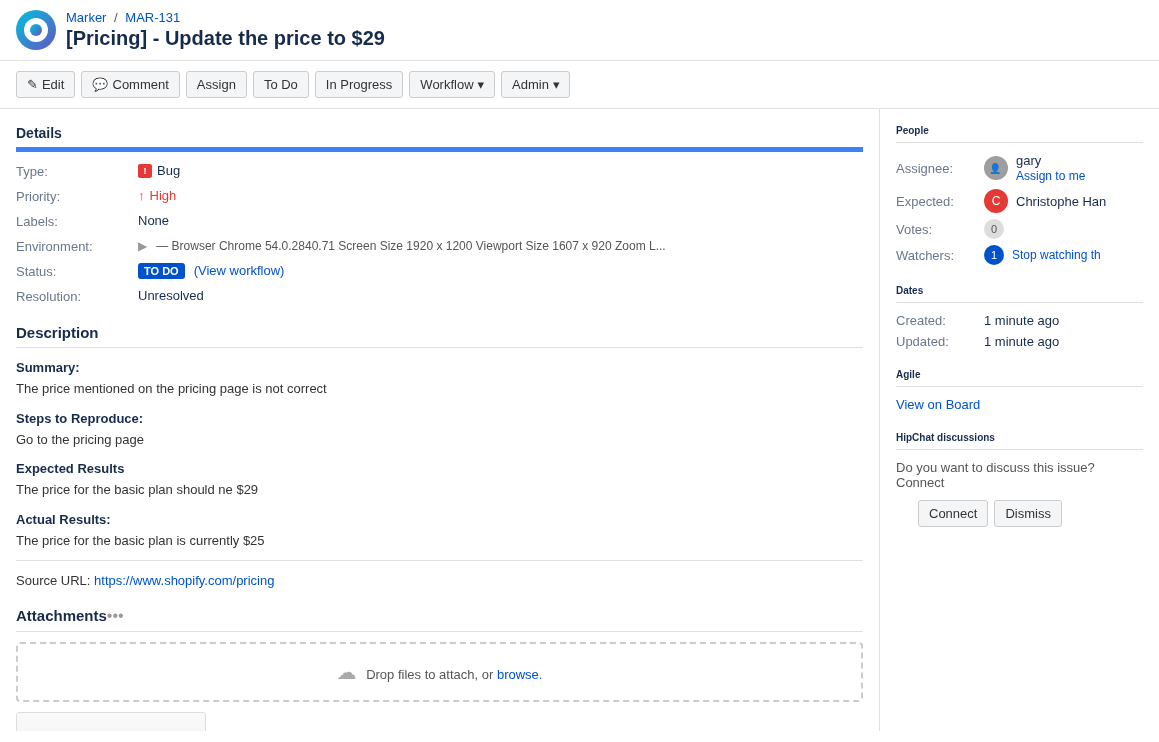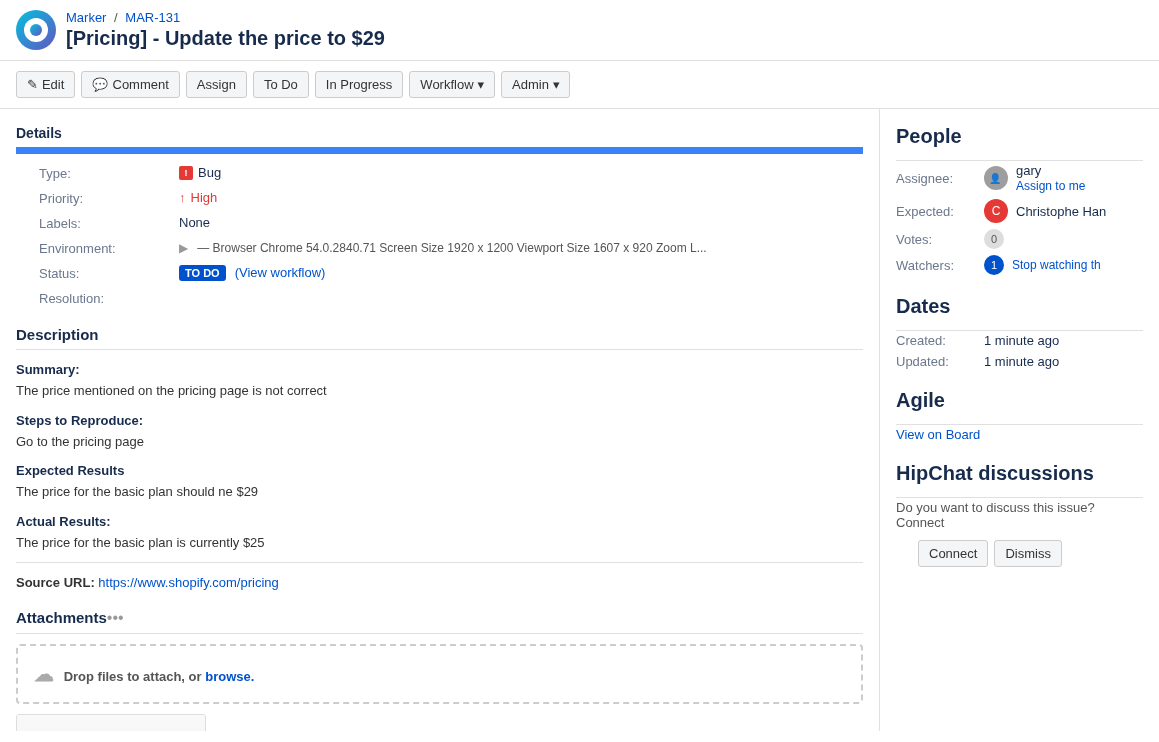--- a/index.html
+++ b/index.html
@@ -11,59 +11,59 @@
     .breadcrumb span { color: #555; margin: 0 4px; }
     .issue-title { font-size: 20px; font-weight: 600; margin-top: 2px; color: #172b4d; }
 
     .toolbar { display: flex; align-items: center; gap: 6px; padding: 10px 16px; border-bottom: 1px solid #e0e0e0; }
     .btn { display: inline-flex; align-items: center; gap: 4px; padding: 5px 10px; border: 1px solid #ccc; border-radius: 3px; background: #f4f5f7; cursor: pointer; font-size: 13px; color: #333; white-space: nowrap; }
 
     .main-layout { display: flex; width: 100%; }
     .main-content { flex: 1; padding: 16px; overflow-y: auto; max-height: calc(742px - 120px); }
     .sidebar { width: 280px; min-width: 280px; padding: 16px; border-left: 1px solid #e0e0e0; overflow-y: auto; max-height: calc(742px - 120px); }
 
-    .section-title { font-size: 14px; font-weight: 600; color: #172b4d; margin-bottom: 10px; padding-bottom: 6px; border-bottom: 7px solid #3b82f6; }
-
-    .details-grid { display: grid; grid-template-columns: 120px 1fr; gap: 8px 20px; margin-bottom: 16px; margin-left: 23px; }
+    .section-title { font-size: 14px; font-weight: 600; color: #172b4d; margin-bottom: 10px; padding-bottom: 6px; border-bottom: 5px solid #3b82f6; }
+
+    .details-grid { display: grid; grid-template-columns: 120px 1fr; gap: 8px 2px; margin-bottom: 16px; }
     .detail-label { color: #6b778c; font-size: 13px; padding-top: 2px; }
     .detail-value { font-size: 13px; color: #172b4d; display: flex; align-items: center; gap: 5px; }
 
     .bug-icon { display: inline-block; width: 14px; height: 14px; background: #e53935; border-radius: 2px; color: white; font-size: 9px; font-weight: bold; text-align: center; line-height: 14px; }
     .priority-high { color: #e53935; font-weight: 500; }
     .priority-arrow { color: #e53935; font-weight: bold; }
 
     .status-badge { display: inline-block; background: #0052cc; color: white; font-size: 11px; font-weight: 600; padding: 2px 6px; border-radius: 3px; }
     .workflow-link { color: #0052cc; text-decoration: none; margin-left: 4px; }
     .unresolved { color: #172b4d; }
 
     .env-text { color: #555; font-size: 12px; }
     .env-arrow { color: #999; margin-right: 4px; }
 
     .description-section { margin-top: 16px; }
     .desc-heading { font-size: 15px; font-weight: 600; color: #172b4d; margin-bottom: 12px; padding-bottom: 6px; border-bottom: 1px solid #e0e0e0; }
     .desc-sub-heading { font-weight: 600; color: #172b4d; margin-bottom: 4px; margin-top: 12px; font-size: 13px; }
     .desc-text { color: #333; font-size: 13px; line-height: 1.5; }
     .desc-divider { border: none; border-top: 1px solid #e0e0e0; margin: 10px 0; }
-    .source-label { font-weight: 700; }
+    .source-label { font-weight: 400; }
     .source-link { color: #0052cc; text-decoration: none; }
 
     .attachments-section { margin-top: 16px; }
     .attachments-header { display: flex; align-items: center; margin-bottom: 10px; padding-bottom: 6px; border-bottom: 1px solid #e0e0e0; }
     .attachments-title { font-size: 15px; font-weight: 600; color: #172b4d; }
     .attachments-menu { color: #999; font-size: 16px; cursor: pointer; }
-    .drop-zone { border: 2px dashed #ccc; border-radius: 4px; padding: 16px; text-align: left; color: #555; margin-bottom: 10px; font-weight: bold; }
+    .drop-zone { border: 2px dashed #ccc; border-radius: 4px; padding: 16px; text-align: center; color: #555; margin-bottom: 10px; }
     .drop-zone-icon { font-size: 20px; color: #aaa; margin-right: 6px; }
     .browse-link { color: #0052cc; text-decoration: none; cursor: pointer; }
     .attachment-thumb { width: 190px; height: 90px; background: #f4f5f7; border: 1px solid #ddd; border-radius: 3px; overflow: hidden; }
     .thumb-inner { width: 100%; height: 100%; background: linear-gradient(to bottom, #f9f9f9, #eee); display: flex; flex-direction: column; align-items: center; justify-content: center; }
     .thumb-lines { width: 80%; }
 
     
     .sidebar-section { margin-bottom: 20px; }
-    .sidebar-section-title { font-size: 20px; font-weight: 600; color: #172b4d; margin-bottom: 2px; padding-bottom: 12px; border-bottom: 1px solid #e0e0e0; }
+    .sidebar-section-title { font-size: 10px; font-weight: 600; color: #172b4d; margin-bottom: 10px; padding-bottom: 6px; border-bottom: 1px solid #e0e0e0; }
 
     .person-row { display: flex; align-items: center; gap: 8px; margin-bottom: 6px; }
     .person-label { color: #6b778c; font-size: 13px; width: 80px; min-width: 80px; }
     .person-avatar { width: 24px; height: 24px; border-radius: 50%; background: #ccc; display: flex; align-items: center; justify-content: center; font-size: 10px; color: #fff; }
     .person-avatar.gary { background: #9e9e9e; }
     .person-avatar.christophe { background: #e53935; }
     .person-name { color: #172b4d; font-size: 13px; }
     .person-action { color: #0052cc; font-size: 12px; cursor: pointer; text-decoration: none; }
 
     .votes-badge { display: inline-block; background: #ddd; border-radius: 50%; width: 20px; height: 20px; text-align: center; line-height: 20px; font-size: 11px; color: #555; }
@@ -159,20 +159,21 @@
           <span>— Browser Chrome 54.0.2840.71 Screen Size 1920 x 1200 Viewport Size 1607 x 920 Zoom L...</span>
         </div>
 
         <div class="detail-label">Status:</div>
         <div class="detail-value">
           <span class="status-badge">TO DO</span>
           <a class="workflow-link">(View workflow)</a>
         </div>
 
         <div class="detail-label">Resolution:</div>
+        <div class="detail-value unresolved">Unresolved</div>
       </div>
     </div>
 
     <div class="description-section">
       <div class="desc-heading">Description</div>
       <div class="desc-sub-heading">Summary:</div>
       <div class="desc-text">The price mentioned on the pricing page is not correct</div>
       <div class="desc-sub-heading">Steps to Reproduce:</div>
       <div class="desc-text">Go to the pricing page</div>
       <div class="desc-sub-heading">Expected Results</div>

